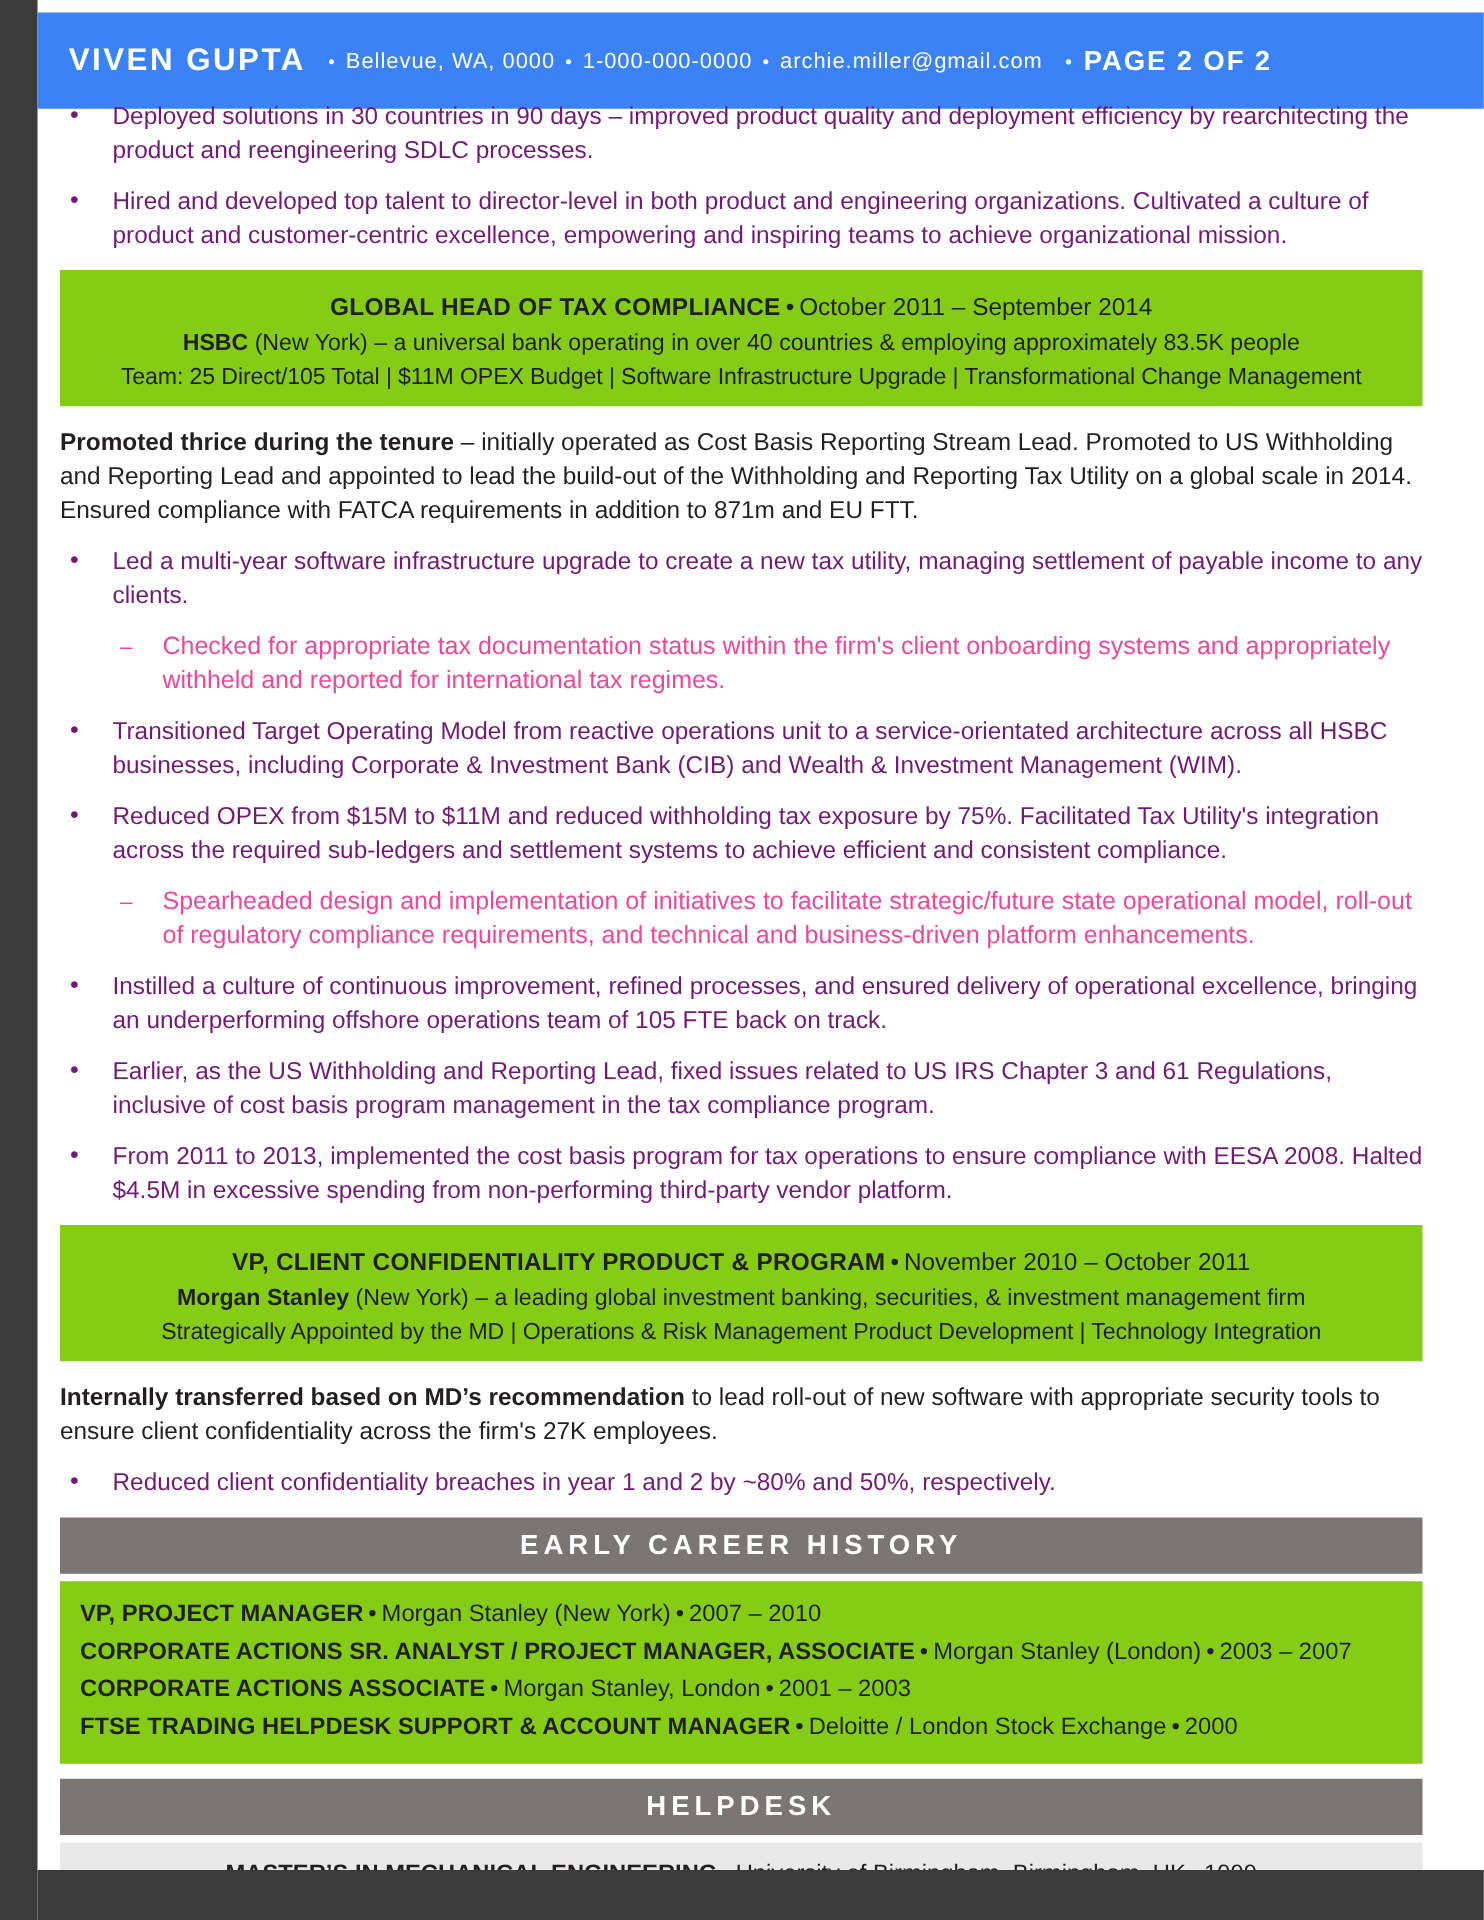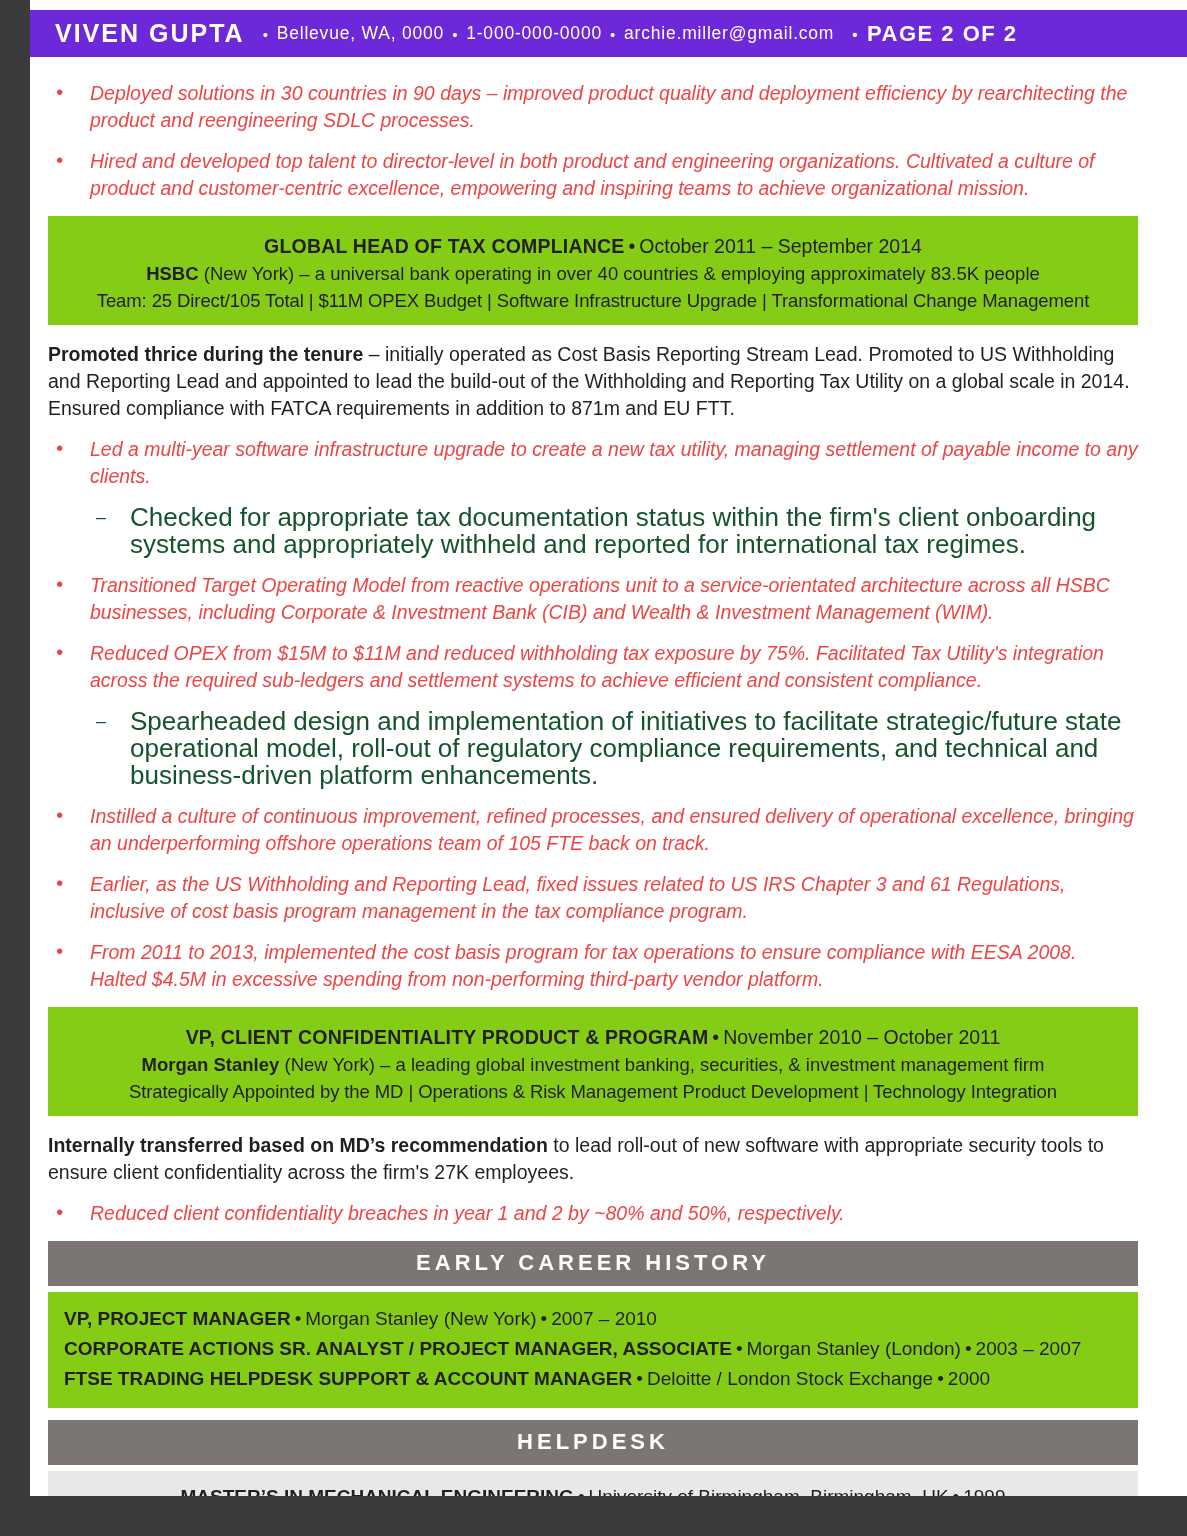--- a/index.html
+++ b/index.html
@@ -28,22 +28,22 @@
     top: 0;
     width: 30px;
     height: 1536px;
     background: #3b3b3b;
   }
   .header-bar {
     position: absolute;
     left: 30px;
     top: 10px;
     width: 1157px;
-    height: 47px;
-    background: #6d28d9;
+    height: 77px;
+    background: #3b82f6;
     color: #ffffff;
     display: flex;
     align-items: center;
     box-sizing: border-box;
     padding-left: 25px;
   }
   .hdr-name {
     font-size: 25px;
     font-weight: bold;
     letter-spacing: 2px;
@@ -83,37 +83,36 @@
     list-style: none;
     margin: 0;
     padding: 0;
   }
   li.b1 {
     position: relative;
     padding-left: 42px;
     font-size: 19.5px;
     line-height: 27px;
     margin-bottom: 14px;
-    color: #ef4444;
-    font-style: italic;
+    color: #701a75;
   }
   li.b1:before {
     content: "•";
     position: absolute;
     left: 8px;
     top: -1px;
     font-size: 20px;
   }
   li.b2 {
     position: relative;
     padding-left: 82px;
-    font-size: 26px;
+    font-size: 20px;
     line-height: 27px;
     margin-bottom: 14px;
-    color: #14532d;
+    color: #ec4899;
   }
   li.b2:before {
     content: "–";
     position: absolute;
     left: 48px;
     top: 0px;
     font-size: 18px;
   }
 
   .job-box {
@@ -255,20 +254,23 @@
 
     <div class="section-bar">EARLY CAREER HISTORY</div>
     <div class="early-box">
       <div class="early-line">
         <span class="role">VP, PROJECT MANAGER</span><span class="sep">•</span><span>Morgan Stanley (New York)</span><span class="sep">•</span><span>2007 – 2010</span>
       </div>
       <div class="early-line">
         <span class="role">CORPORATE ACTIONS SR. ANALYST / PROJECT MANAGER, ASSOCIATE</span><span class="sep">•</span><span>Morgan Stanley (London)</span><span class="sep">•</span><span>2003 – 2007</span>
       </div>
       <div class="early-line">
+        <span class="role">CORPORATE ACTIONS ASSOCIATE</span><span class="sep">•</span><span>Morgan Stanley, London</span><span class="sep">•</span><span>2001 – 2003</span>
+      </div>
+      <div class="early-line">
         <span class="role">FTSE TRADING HELPDESK SUPPORT &amp; ACCOUNT MANAGER</span><span class="sep">•</span><span>Deloitte / London Stock Exchange</span><span class="sep">•</span><span>2000</span>
       </div>
     </div>
 
     <div class="section-bar">HELPDESK</div>
     <div class="edu-box">
       <div class="edu-line">
         <span class="deg">MASTER’S IN MECHANICAL ENGINEERING</span><span class="sep">•</span><span>University of Birmingham, Birmingham, UK</span><span class="sep">•</span><span>1999</span>
       </div>
     </div>

